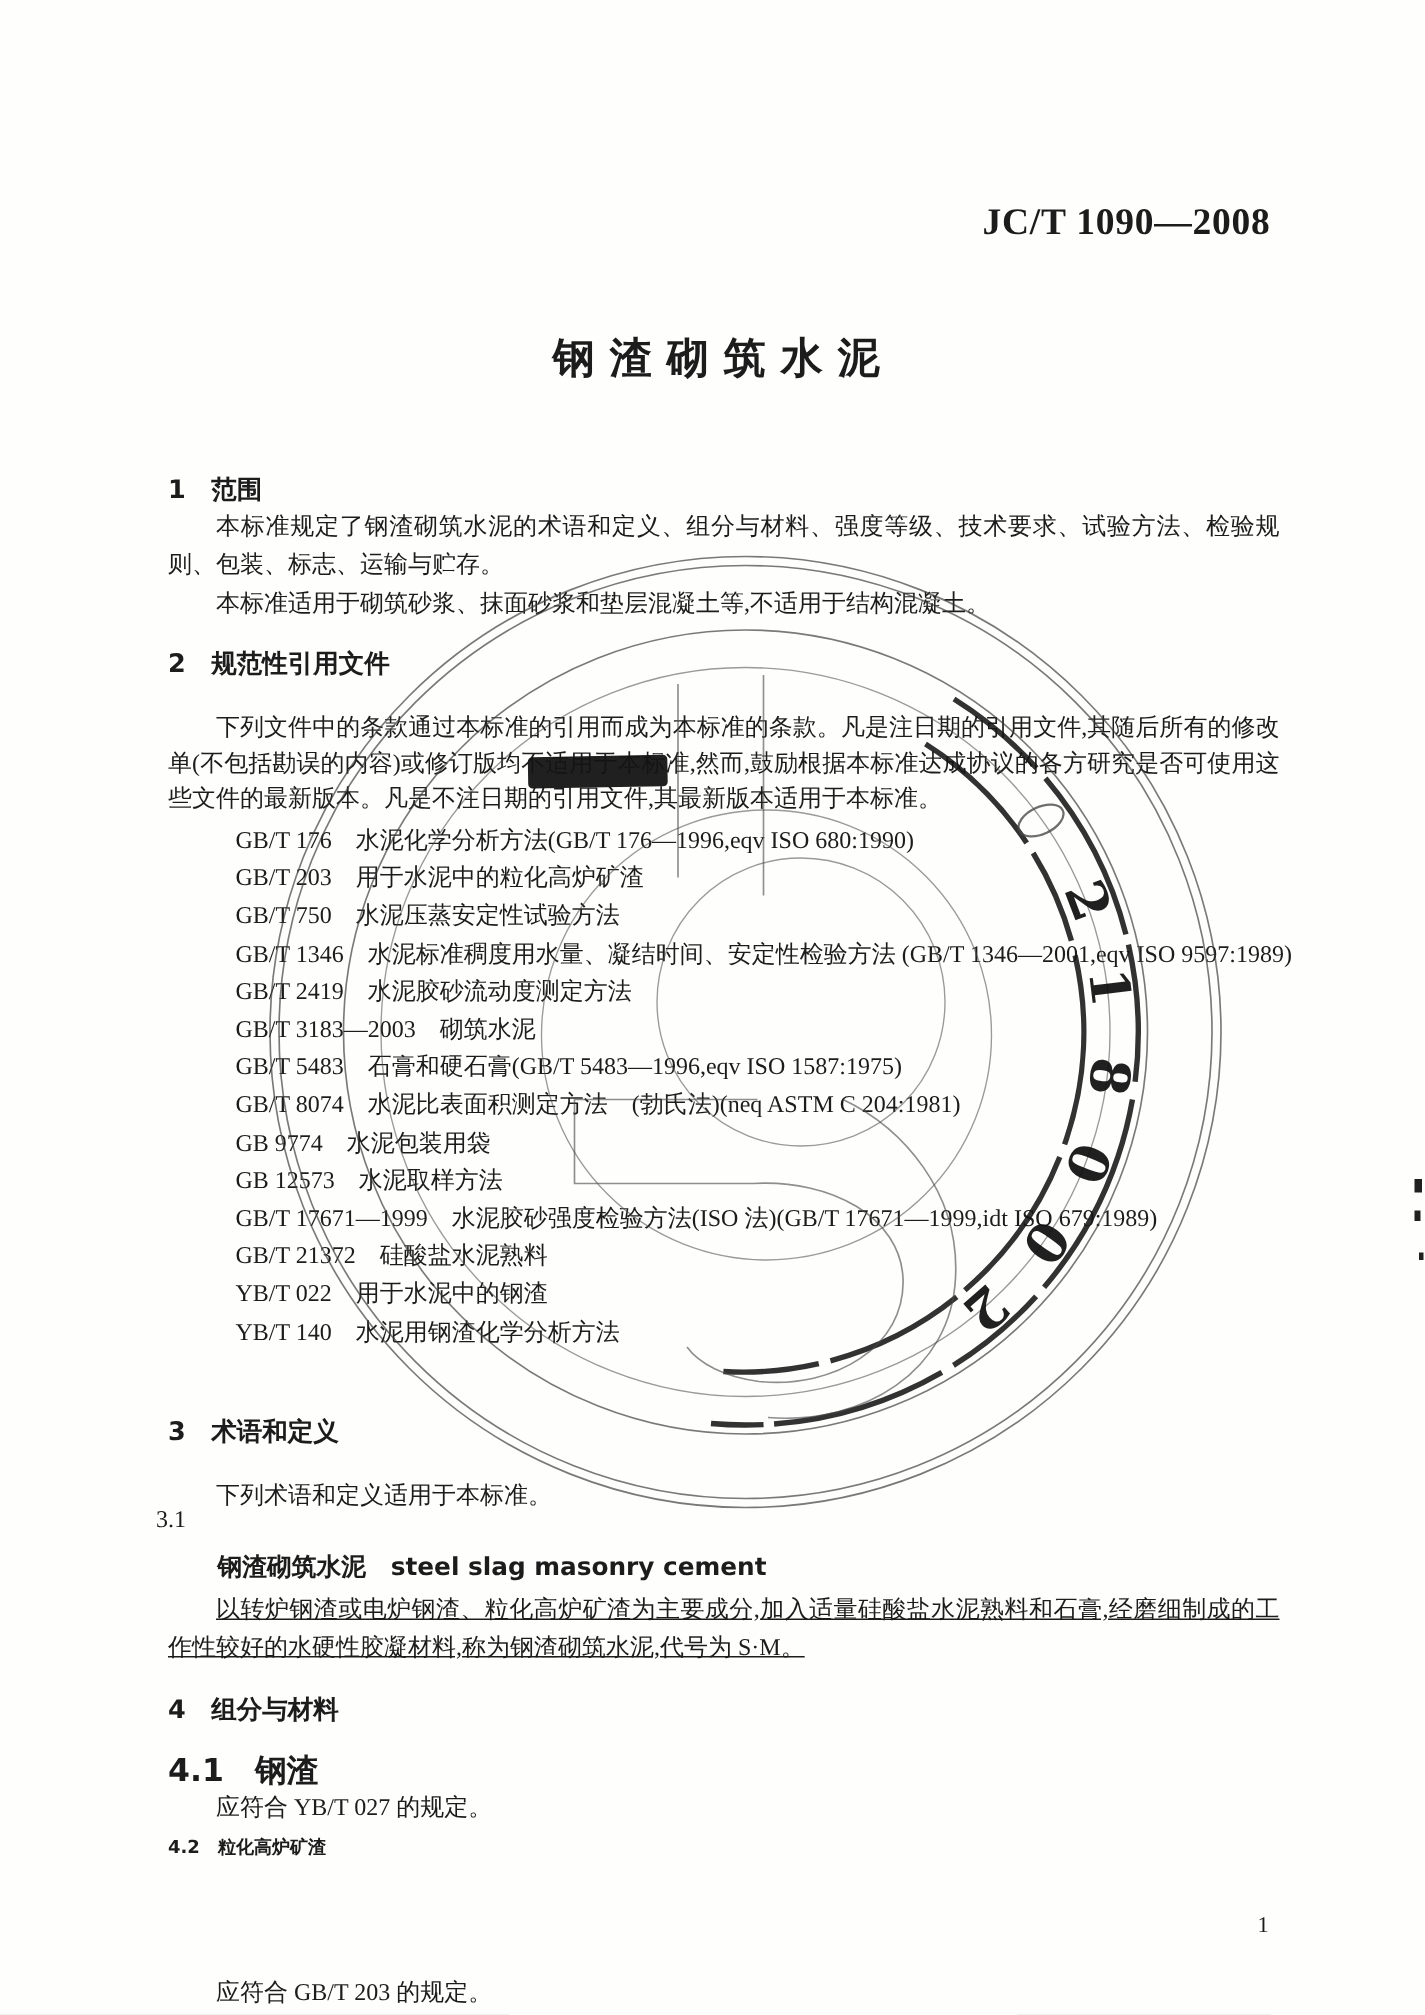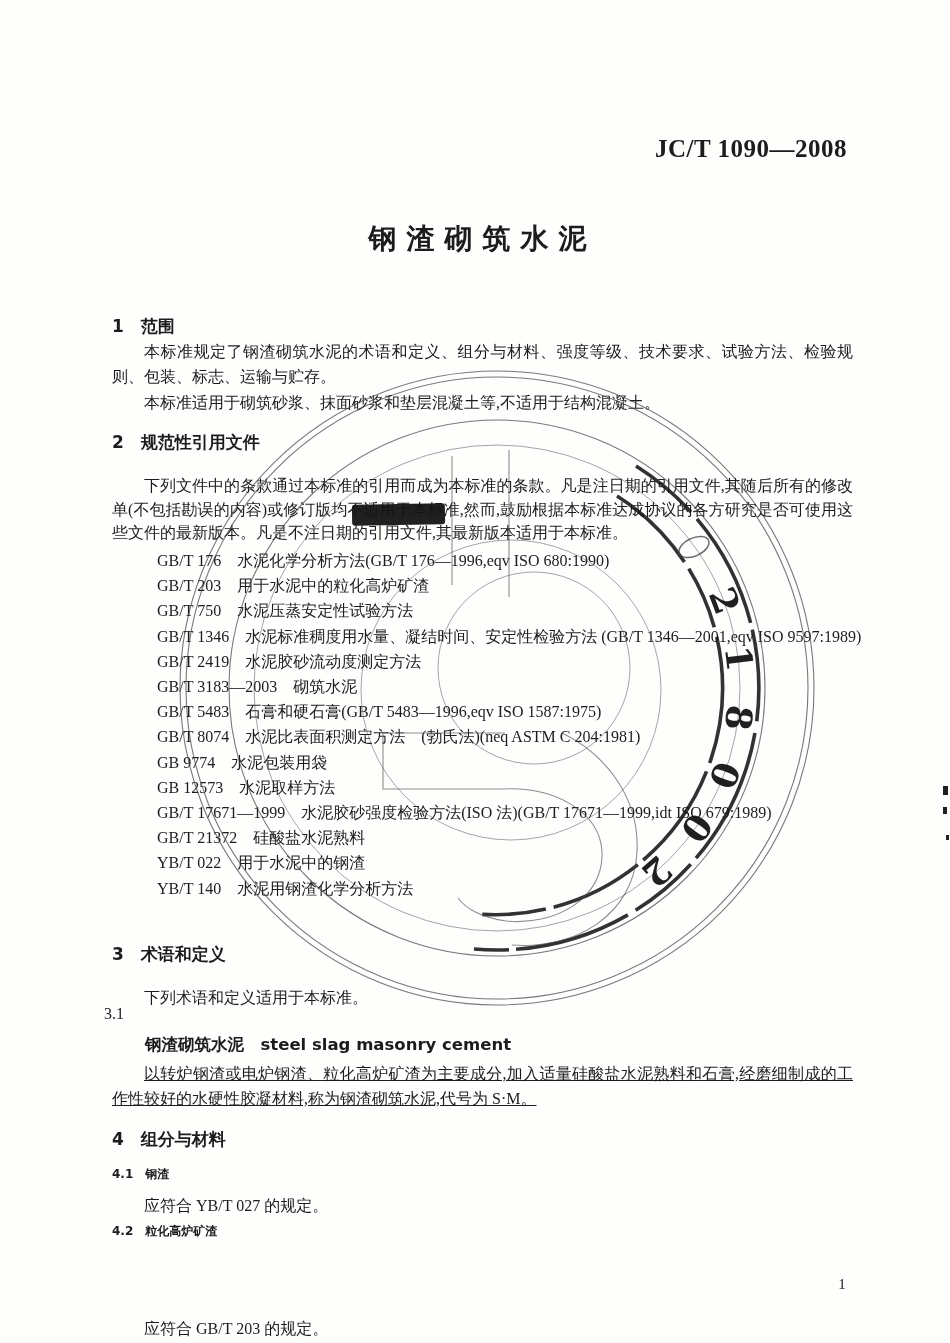--- a/index.html
+++ b/index.html
@@ -80,21 +80,21 @@
     <div class="ref-item">YB/T 140　水泥用钢渣化学分析方法</div>
   </div>
 
   <div class="abs sec-heading" style="top:943px; left:112px;">3　术语和定义</div>
   <div class="abs body-text indent" style="top:985px; left:112px;">下列术语和定义适用于本标准。</div>
   <div class="abs clause-num" style="top:1005px; left:104px;">3.1</div>
   <div class="abs term-line" style="top:1034px; left:145px;">钢渣砌筑水泥　steel slag masonry cement</div>
   <div class="abs body-text indent" style="top:1061px; left:112px;text-decoration:underline;">以转炉钢渣或电炉钢渣、粒化高炉矿渣为主要成分,加入适量硅酸盐水泥熟料和石膏,经磨细制成的工作性较好的水硬性胶凝材料,称为钢渣砌筑水泥,代号为 S·M。</div>
 
   <div class="abs sec-heading" style="top:1128px; left:112px;">4　组分与材料</div>
-  <div class="abs sec-heading" style="top:1166px; left:112px; font-size:12px;">4.1　钢渣</div>
+  <div class="abs sec-heading" style="top:1166px; left:112px; font-size:21px;">4.1　钢渣</div>
   <div class="abs body-text indent" style="top:1193px; left:112px;">应符合 YB/T 027 的规定。</div>
   <div class="abs sec-heading" style="top:1223px; left:112px; font-size:12px;">4.2　粒化高炉矿渣</div>
   <div class="abs body-text indent" style="top:1316px; left:112px;">应符合 GB/T 203 的规定。</div>
 
   <div class="abs page-number" style="top:1276px; left:834px; width:16px; text-align:center;">1</div>
 
   <svg class="stamp-svg" width="950" height="1343" viewBox="0 0 950 1343" aria-hidden="true">
 
     <g>
       <circle class="ring" cx="497" cy="688" r="317"></circle>

